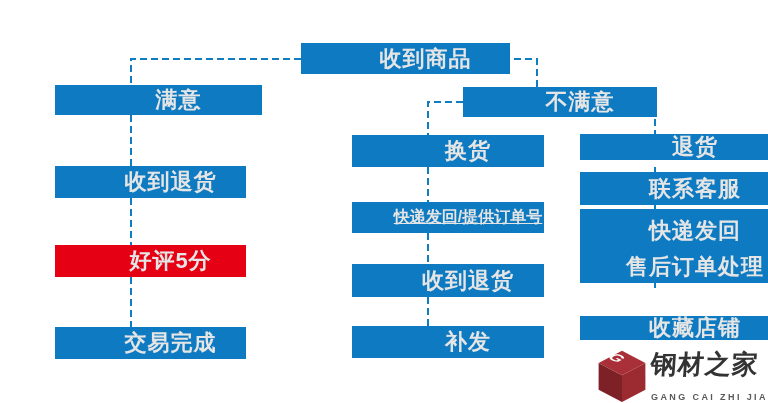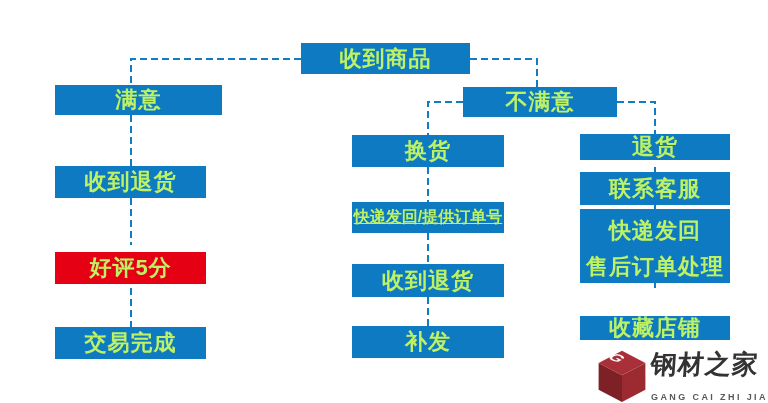--- a/index.html
+++ b/index.html
@@ -14,27 +14,28 @@
   .connectors path{
     fill:none;
     stroke:var(--connector_blue,#0d7ac1);
     stroke-width:2;
     stroke-dasharray:7 4;
   }
   .node{
     position:absolute;
     display:flex;align-items:center;justify-content:center;
     background:var(--node_blue,#0d7ac1);
-    color:#bef264;
+    color:#e5e5e5;
     font-weight:700;
     font-size:22px;
     letter-spacing:1px;
     white-space:nowrap;
+    padding-left:40px;
   }
-  .node.highlight{background:var(--highlight_red,#e60014);margin-top:7px;}
+  .node.highlight{background:var(--highlight_red,#e60014);}
   .node.small-text{font-size:16px;letter-spacing:0;text-decoration:underline;}
   .logo{
     position:absolute;left:596px;top:349px;
     display:flex;align-items:center;
   }
   .logo-cube{flex:0 0 auto;}
   .logo-text{margin-left:3px;line-height:1;}
   .logo-cn{
     font-size:26px;font-weight:800;
     color:var(--logo_text,#333333);

